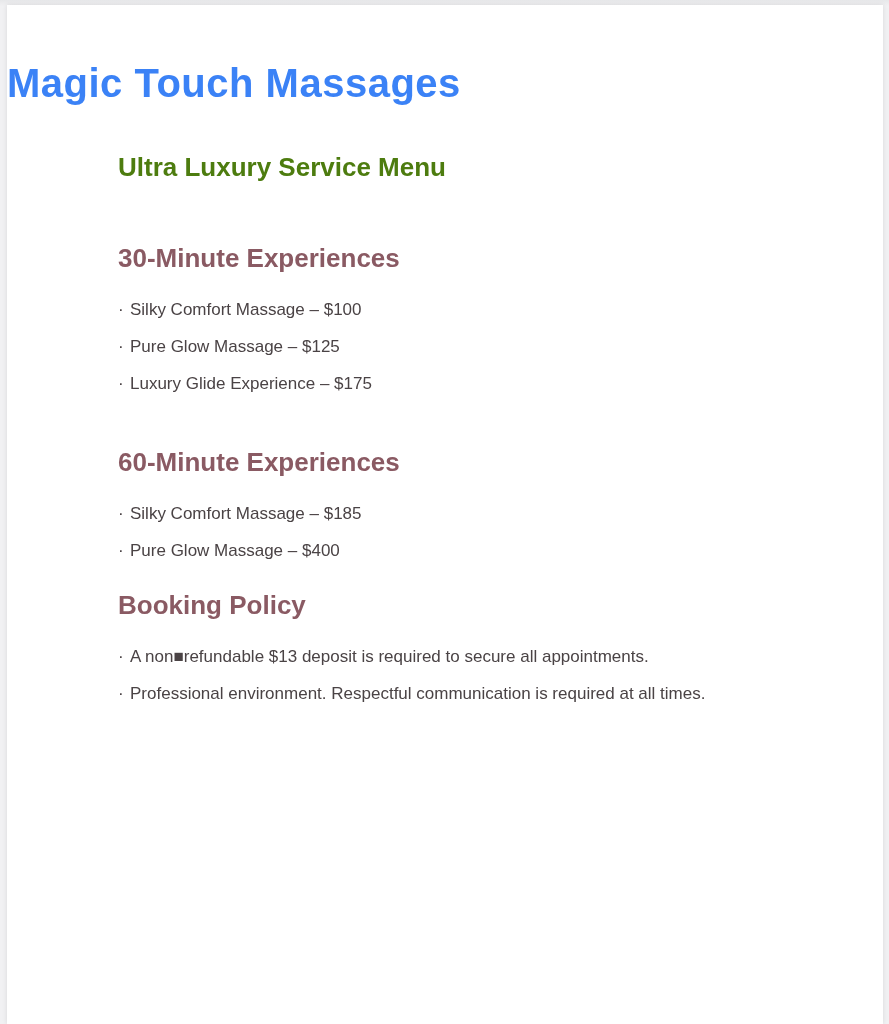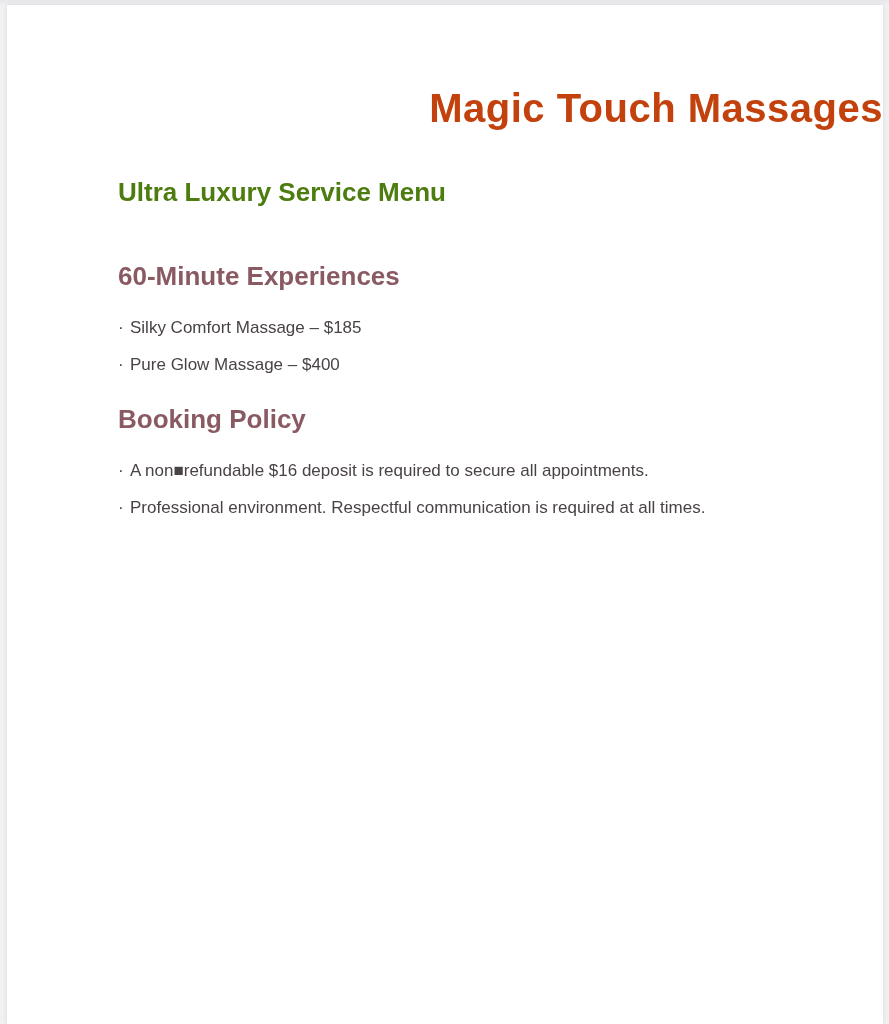--- a/index.html
+++ b/index.html
@@ -20,26 +20,26 @@
   .page {
     position: absolute;
     left: 7px;
     top: 5px;
     right: 6px;
     bottom: 0;
     background: #ffffff;
     box-shadow: 0 0 5px rgba(0,0,0,0.10);
   }
   .doc-title {
-    margin: 79px 0 0 0;
-    text-align: right;
+    margin: 54px 0 0 0;
+    text-align: left;
     font-size: 40px;
     line-height: 48px;
     font-weight: bold;
-    color: #c2410c;
+    color: #3b82f6;
     letter-spacing: 0.5px;
   }
   .doc-subtitle {
     margin: 45px 0 0 111px;
     font-size: 26px;
     line-height: 31px;
     font-weight: bold;
     color: #4d7c0f;
   }
   .section {
@@ -73,31 +73,39 @@
 </head>
 <body>
 
 <div class="stage">
   <div class="page">
 
     <h1 class="doc-title">Magic Touch Massages</h1>
 
     <h2 class="doc-subtitle">Ultra Luxury Service Menu</h2>
 
+    <div class="section sec-1">
+      <h3 class="section-heading">30-Minute Experiences</h3>
+      <div class="items">
+        <div class="item"><span class="bullet">·</span><span>Silky Comfort Massage – $100</span></div>
+        <div class="item"><span class="bullet">·</span><span>Pure Glow Massage – $125</span></div>
+        <div class="item"><span class="bullet">·</span><span>Luxury Glide Experience – $175</span></div>
+      </div>
+    </div>
 
     <div class="section sec-2">
       <h3 class="section-heading">60-Minute Experiences</h3>
       <div class="items">
         <div class="item"><span class="bullet">·</span><span>Silky Comfort Massage – $185</span></div>
         <div class="item"><span class="bullet">·</span><span>Pure Glow Massage – $400</span></div>
       </div>
     </div>
 
     <div class="section sec-3">
       <h3 class="section-heading">Booking Policy</h3>
       <div class="items">
-        <div class="item"><span class="bullet">·</span><span>A non■refundable $16 deposit is required to secure all appointments.</span></div>
+        <div class="item"><span class="bullet">·</span><span>A non■refundable $13 deposit is required to secure all appointments.</span></div>
         <div class="item"><span class="bullet">·</span><span>Professional environment. Respectful communication is required at all times.</span></div>
       </div>
     </div>
 
   </div>
 </div>
 
 </body></html>

